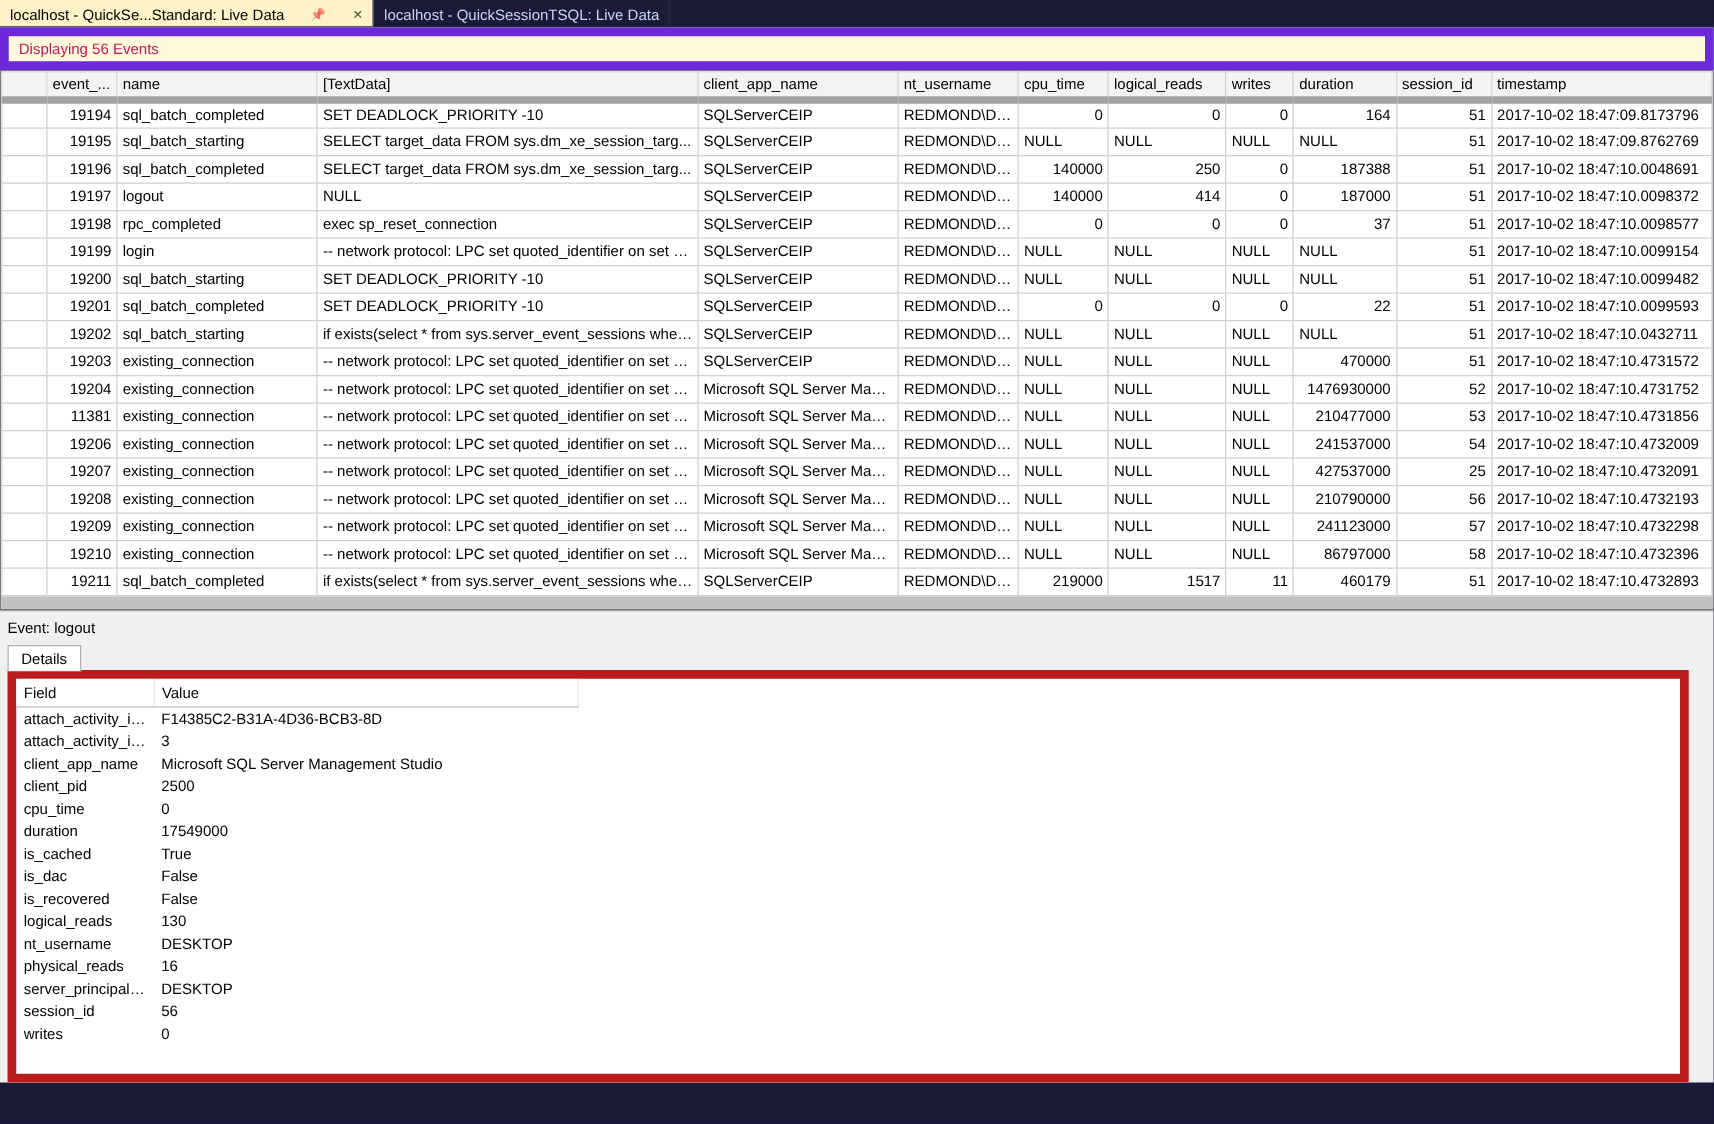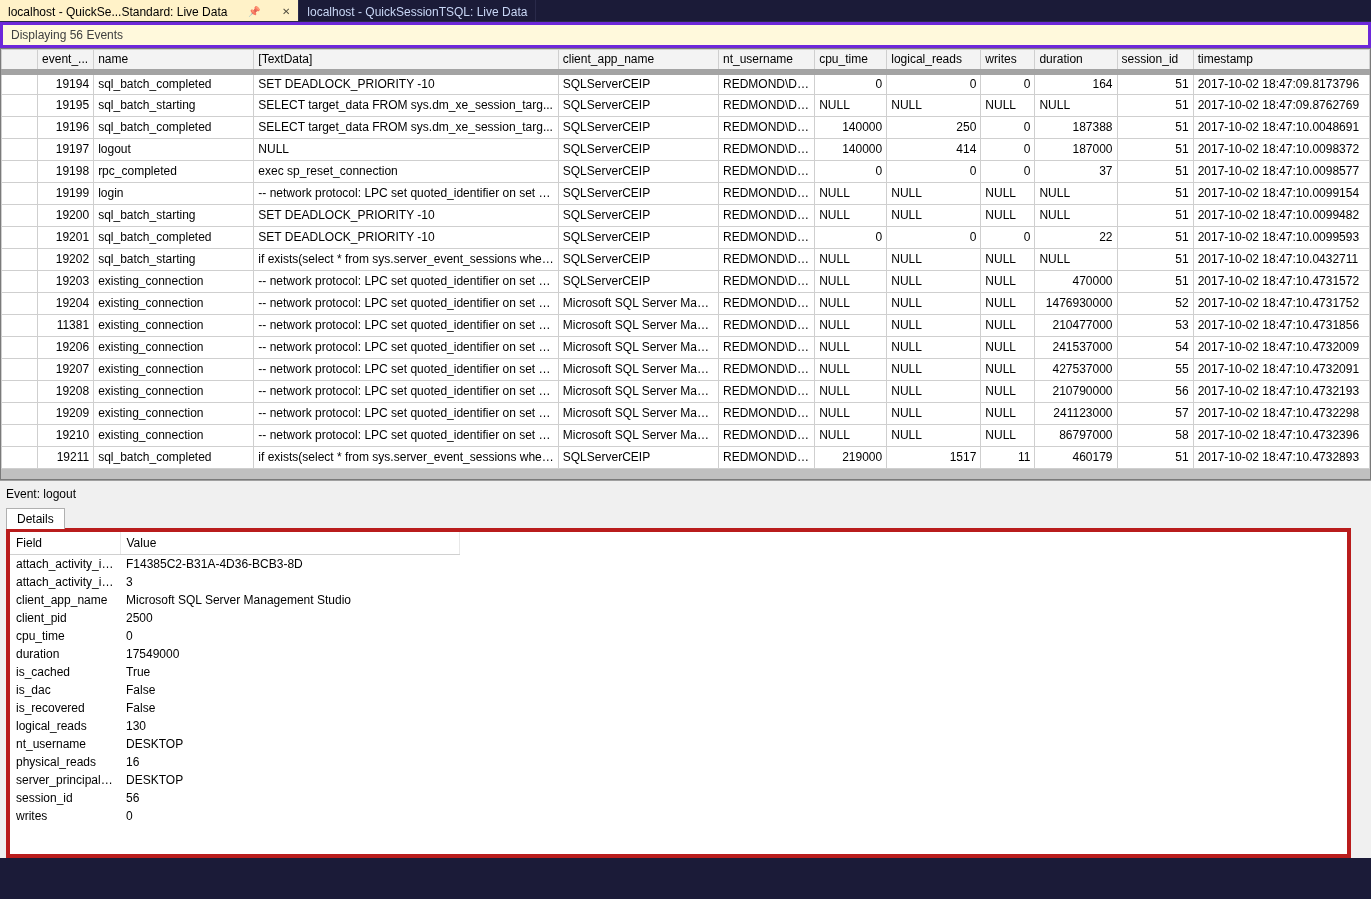--- a/index.html
+++ b/index.html
@@ -31,24 +31,24 @@
   .tab.active {
     background: #fff2c8;
     color: #000;
   }
   .tab-pin, .tab-close {
     font-size: 10px;
     opacity: .7;
   }
   .filter-bar {
     background: #fff9dc;
-    border: 3px solid #6d28d9;
+    border: 7px solid #6d28d9;
     padding: 3px 8px;
     font-size: 12px;
-    color: #404040;
+    color: #be185d;
   }
   .grid-wrap {
     background: #fff;
     border: 1px solid #7a7a7a;
     margin: 0;
   }
   .grid-scroll {
     max-height: 452px;
     overflow: hidden;
     border-bottom: 10px solid #c0c0c0;
@@ -101,21 +101,21 @@
     background: #fff;
     border: 1px solid #b0b0b0;
     border-bottom: none;
     padding: 3px 10px;
     font-size: 12px;
     position: relative;
     top: 1px;
   }
   .details-box {
     background: #fff;
-    border: 4px solid #b91c1c;
+    border: 7px solid #b91c1c;
     height: 330px;
     overflow: hidden;
   }
   table.details {
     border-collapse: collapse;
     width: 450px;
     table-layout: fixed;
     font-size: 12px;
   }
   table.details th {
@@ -374,21 +374,21 @@
             <td></td>
             <td class="num">19207</td>
             <td>existing_connection</td>
             <td>-- network protocol: LPC  set quoted_identifier on  set aritha...</td>
             <td>Microsoft SQL Server Manage...</td>
             <td>REDMOND\DES...</td>
             <td>NULL</td>
             <td>NULL</td>
             <td>NULL</td>
             <td class="num">427537000</td>
-            <td class="num">55</td>
+            <td class="num">25</td>
             <td>2017-10-02 18:47:10.4732091</td>
           </tr>
           <tr>
             <td></td>
             <td class="num">19208</td>
             <td>existing_connection</td>
             <td>-- network protocol: LPC  set quoted_identifier on  set aritha...</td>
             <td>Microsoft SQL Server Manage...</td>
             <td>REDMOND\DES...</td>
             <td>NULL</td>

